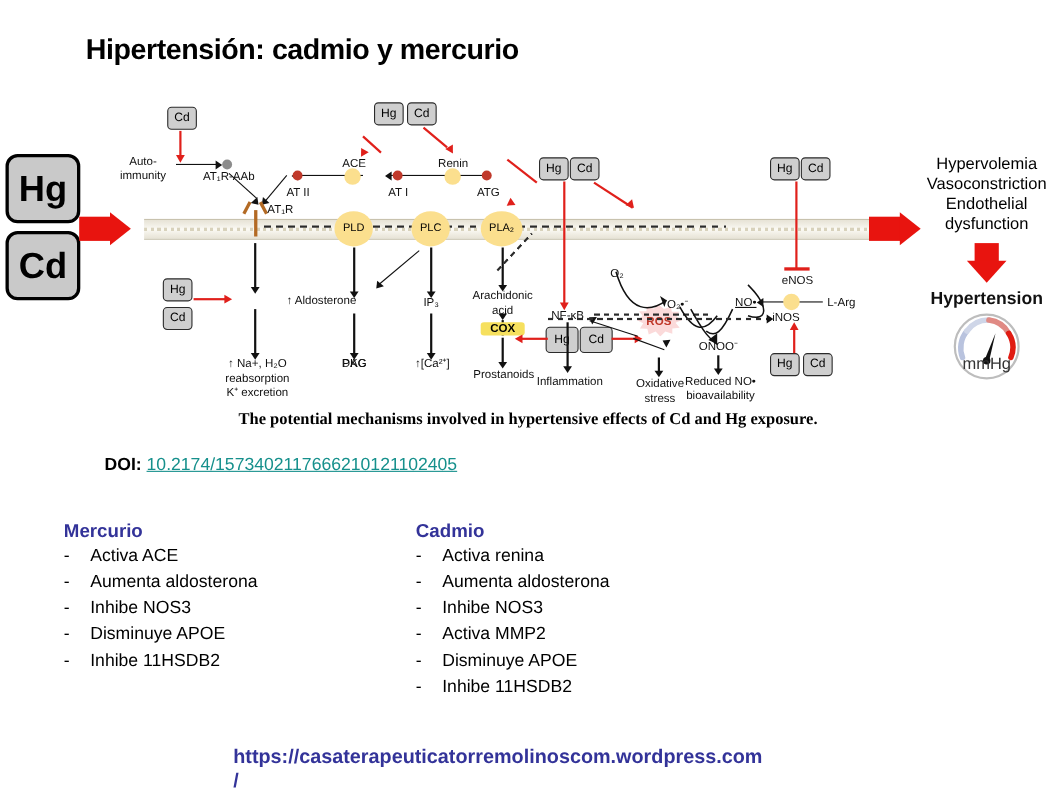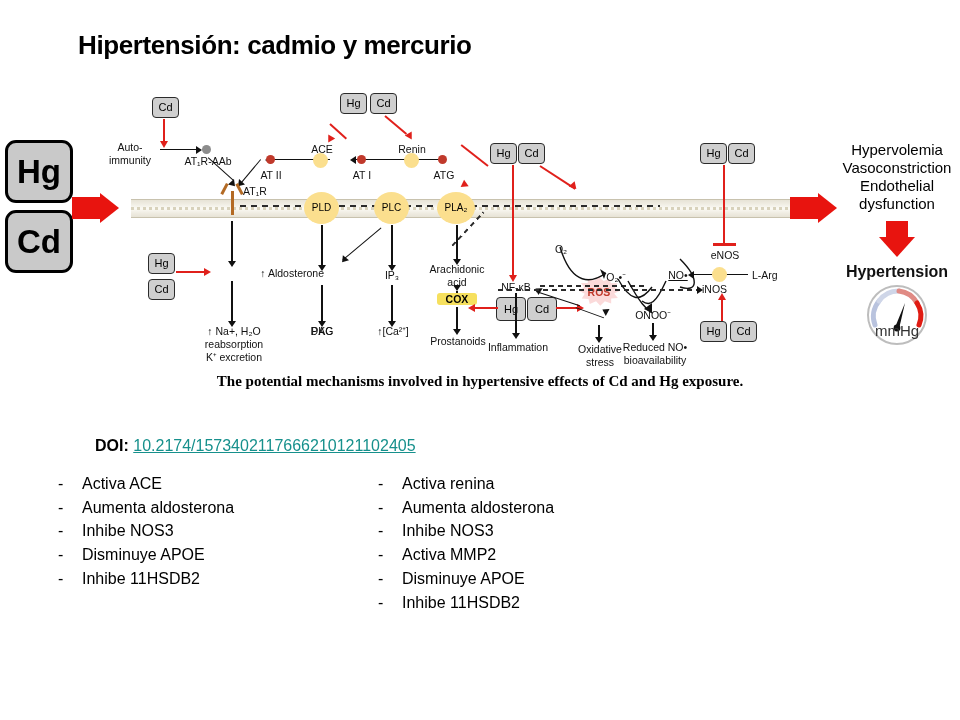--- a/index.html
+++ b/index.html
@@ -96,21 +96,21 @@
     clip-path:polygon(50% 0%,61% 13%,76% 6%,78% 21%,94% 21%,88% 35%,100% 46%,86% 55%,95% 70%,79% 72%,79% 88%,64% 81%,53% 96%,43% 81%,28% 90%,25% 73%,9% 72%,16% 56%,2% 46%,15% 34%,7% 20%,23% 20%,24% 5%,39% 12%);
   }
 
   
   .caption{
     position:absolute;left:0;top:373px;width:960px;text-align:center;
     font-family:"Liberation Serif",serif;font-weight:bold;font-size:15px;color:#000;
   }
 
   
-  .doi{position:absolute;left:95px;top:414px;font-size:16px;font-weight:bold;color:#000;margin-top:23px;}
+  .doi{position:absolute;left:95px;top:414px;font-size:16px;font-weight:bold;color:#000;}
   .doi a{color:#16908c;text-decoration:underline;font-weight:normal;}
 
   
   .col{position:absolute;font-size:16px;color:#000;}
   #col-mercurio{left:58px;top:473px;}
   #col-cadmio{left:378px;top:473px;}
   .col h3{margin:0 0 2px 0;font-size:17px;font-weight:bold;color:#333399;}
   .col ul{list-style:none;margin:0;padding:0;}
   .col li{display:flex;margin:0 0 1px 0;line-height:1.42;}
   .col li .dash{width:24px;flex:0 0 24px;}
@@ -407,20 +407,21 @@
   </div>
 
   <div class="caption">The potential mechanisms involved in hypertensive effects of Cd and Hg exposure.</div>
 
   <div class="doi">
     <span>DOI:</span>
     <a href="#">10.2174/1573402117666210121102405</a>
   </div>
 
   <div class="col" id="col-mercurio">
+    <h3>Mercurio</h3>
     <ul>
       <li>
           <span class="dash">-</span>
           <span>Activa ACE</span>
         </li>
       <li>
           <span class="dash">-</span>
           <span>Aumenta aldosterona</span>
         </li>
       <li>
@@ -432,20 +433,21 @@
           <span>Disminuye APOE</span>
         </li>
       <li>
           <span class="dash">-</span>
           <span>Inhibe 11HSDB2</span>
         </li>
     </ul>
   </div>
 
   <div class="col" id="col-cadmio">
+    <h3>Cadmio</h3>
     <ul>
       <li>
           <span class="dash">-</span>
           <span>Activa renina</span>
         </li>
       <li>
           <span class="dash">-</span>
           <span>Aumenta aldosterona</span>
         </li>
       <li>
@@ -460,14 +462,18 @@
           <span class="dash">-</span>
           <span>Disminuye APOE</span>
         </li>
       <li>
           <span class="dash">-</span>
           <span>Inhibe 11HSDB2</span>
         </li>
     </ul>
   </div>
 
+  <div class="footer">
+    <span>https://casaterapeuticatorremolinoscom.wordpress.com</span><br>
+    <span>/</span>
+  </div>
 
 </div>
 
 </body></html>

